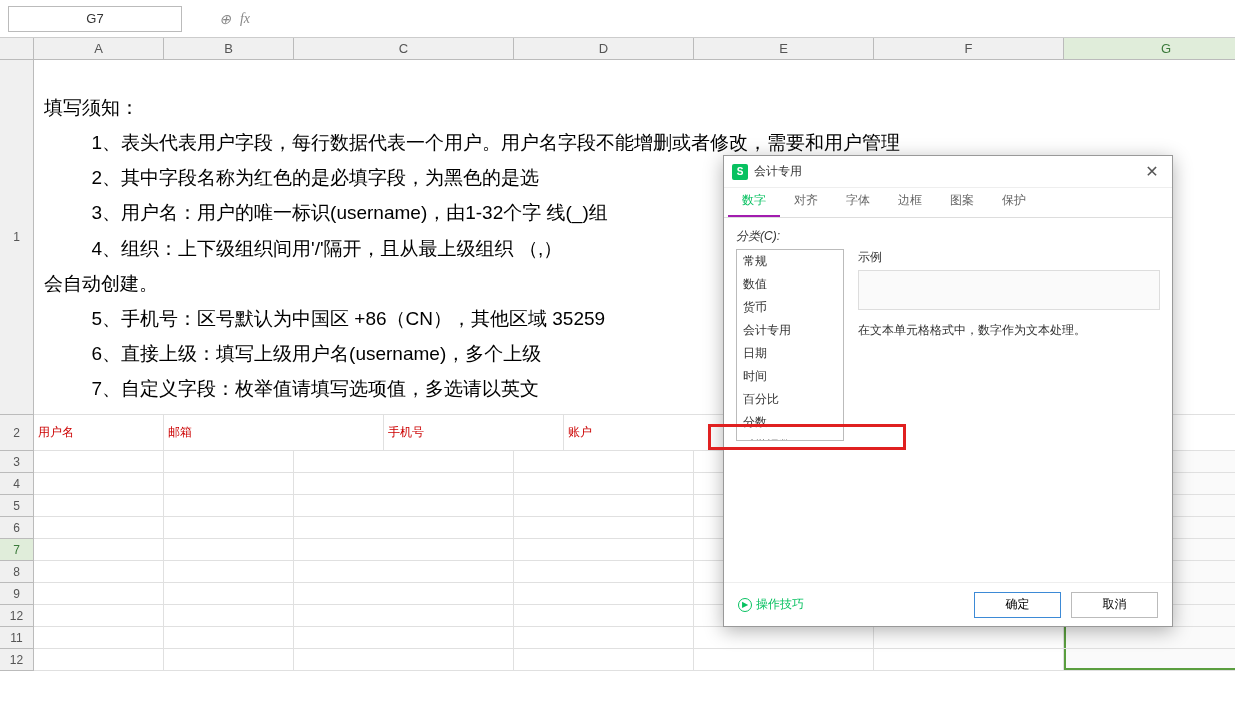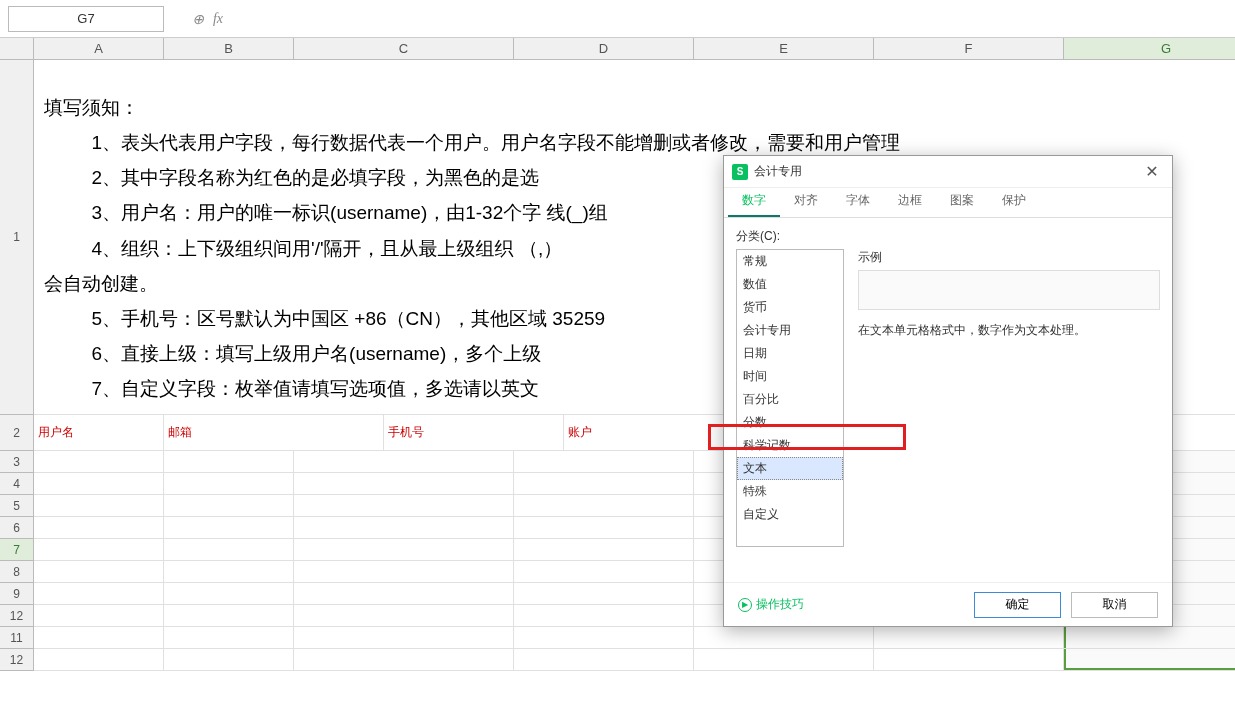--- a/index.html
+++ b/index.html
@@ -1,19 +1,19 @@
 <!DOCTYPE html>
 <html><head>
   <meta charset="utf-8">
   <style>
     * { margin: 0; padding: 0; box-sizing: border-box; }
     body { font-family: "Microsoft YaHei", Arial, sans-serif; font-size: 12px; overflow: hidden; background: #fff; }
 
     .formula-bar { height: 38px; display: flex; align-items: center; border-bottom: 1px solid #ccc; padding: 0 8px; }
-    .name-box { width: 156px; height: 26px; border: 1px solid #bbb; display: flex; align-items: center; justify-content: center; font-size: 13px; color: #333; background: #fff; margin-right: 24px; }
+    .name-box { width: 174px; height: 26px; border: 1px solid #bbb; display: flex; align-items: center; justify-content: center; font-size: 13px; color: #333; background: #fff; margin-right: 33px; }
     .zoom-icon, .fx-icon { width: 20px; text-align: center; color: #888; font-size: 14px; font-style: italic; }
     .fx-icon { font-family: serif; }
 
     .sheet-area { position: relative; }
     .col-headers { display: flex; height: 22px; border-bottom: 1px solid #bbb; }
     .corner { width: 34px; flex-shrink: 0; background: #f0f0f0; border-right: 1px solid #bbb; }
     .col-head { background: #f0f0f0; border-right: 1px solid #bbb; display: flex; align-items: center; justify-content: center; color: #555; font-size: 13px; flex-shrink: 0; }
     .col-head.sel { background: #e0edda; color: #3b7a3b; }
 
     .grid { display: flex; }
@@ -36,26 +36,26 @@
 
     
     .dialog { position: absolute; top: 155px; left: 723px; width: 450px; height: 472px; background: #fff; border: 1px solid #999; box-shadow: 0 4px 18px rgba(0,0,0,.3); display: flex; flex-direction: column; }
     .dlg-title { height: 32px; display: flex; align-items: center; padding: 0 8px; border-bottom: 1px solid #eee; }
     .dlg-logo { width: 16px; height: 16px; background: #07c160; border-radius: 2px; margin-right: 6px; display: flex; align-items: center; justify-content: center; color: #fff; font-size: 10px; font-weight: bold; }
     .dlg-title-text { flex: 1; font-size: 12px; color: #333; }
     .dlg-close { width: 24px; height: 24px; display: flex; align-items: center; justify-content: center; color: #555; cursor: pointer; font-size: 16px; }
 
     .dlg-tabs { display: flex; height: 30px; border-bottom: 1px solid #ddd; padding-left: 4px; align-items: flex-end; }
     .dlg-tab { padding: 6px 14px; font-size: 12px; color: #666; cursor: pointer; border-bottom: 2px solid transparent; }
-    .dlg-tab.active { color: #07c160; border-bottom: 2px solid #0f766e; }
+    .dlg-tab.active { color: #07c160; border-bottom: 2px solid #a21caf; }
 
     .dlg-body { flex: 1; padding: 10px 12px; display: flex; flex-direction: column; }
-    .dlg-label { font-size: 12px; color: #333; margin-bottom: 4px; }
+    .dlg-label { font-size: 12px; color: #333; margin-bottom: 4px; font-style: italic; }
     .dlg-row { display: flex; gap: 14px; flex: 1; }
-    .cat-list { width: 108px; height: 298px; border: 1px solid #bbb; overflow: auto; background: #fff; }
+    .cat-list { width: 108px; height: 192px; border: 1px solid #bbb; overflow: auto; background: #fff; }
     .cat-item { padding: 3px 6px; font-size: 12px; color: #333; cursor: pointer; }
     .cat-item.sel { background: #d9e8ff; outline: 1px dotted #888; outline-offset: -1px; }
     .cat-right { flex: 1; }
     .example-label { font-size: 12px; color: #333; margin-bottom: 4px; }
     .example-box { width: 100%; height: 40px; border: 1px solid #ddd; background: #fafafa; margin-bottom: 12px; }
     .desc-text { font-size: 12px; color: #333; }
 
     .dlg-footer { height: 44px; border-top: 1px solid #eee; display: flex; align-items: center; padding: 0 14px; gap: 10px; }
     .tips-link { display: flex; align-items: center; gap: 4px; color: #07c160; font-size: 12px; cursor: pointer; }
     .tips-icon { width: 14px; height: 14px; border: 1.5px solid #07c160; border-radius: 50%; display: flex; align-items: center; justify-content: center; font-size: 8px; }

